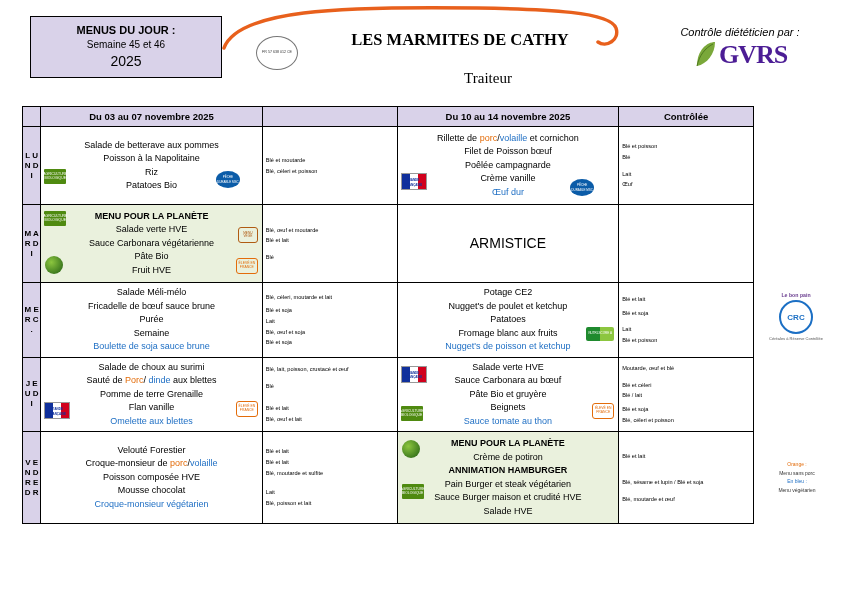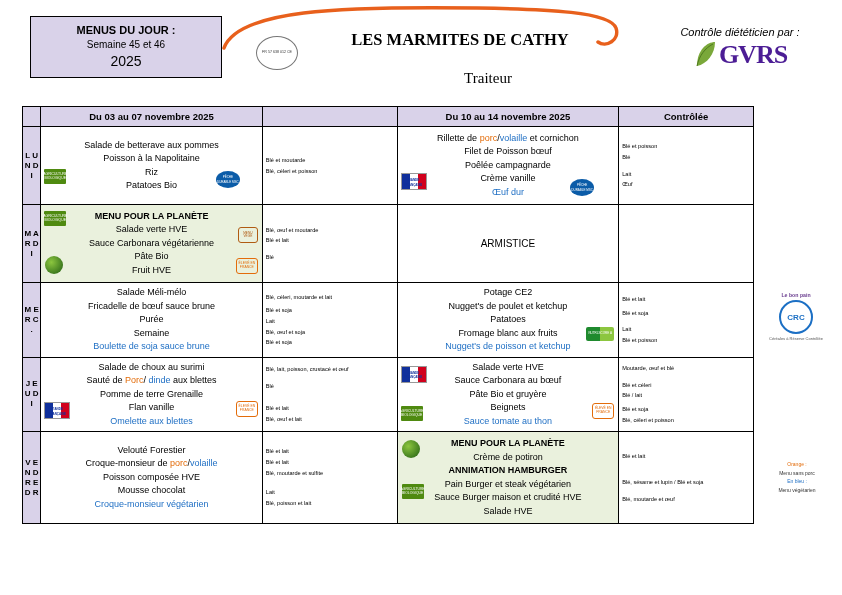--- a/index.html
+++ b/index.html
@@ -288,21 +288,21 @@
       <div class="line">Pâte Bio</div>
       <div class="line">Fruit HVE</div>
     </td>
     <td class="allergcell">
       <div>Blé, œuf et moutarde</div>
       <div>Blé et lait</div>
       <div style="height:6px"></div>
       <div>Blé</div>
     </td>
     <td class="menucell">
-      <div class="line" style="font-size:10px">ARMISTICE</div>
+      <div class="line" style="font-size:14px">ARMISTICE</div>
     </td>
     <td class="allergright"></td>
   </tr>
 
   <tr style="height:74px">
     <td class="daycell">M E R C .</td>
     <td class="menucell cellwrap">
       <div class="line">Salade Méli-mélo</div>
       <div class="line">Fricadelle de bœuf sauce brune</div>
       <div class="line">Purée</div>

